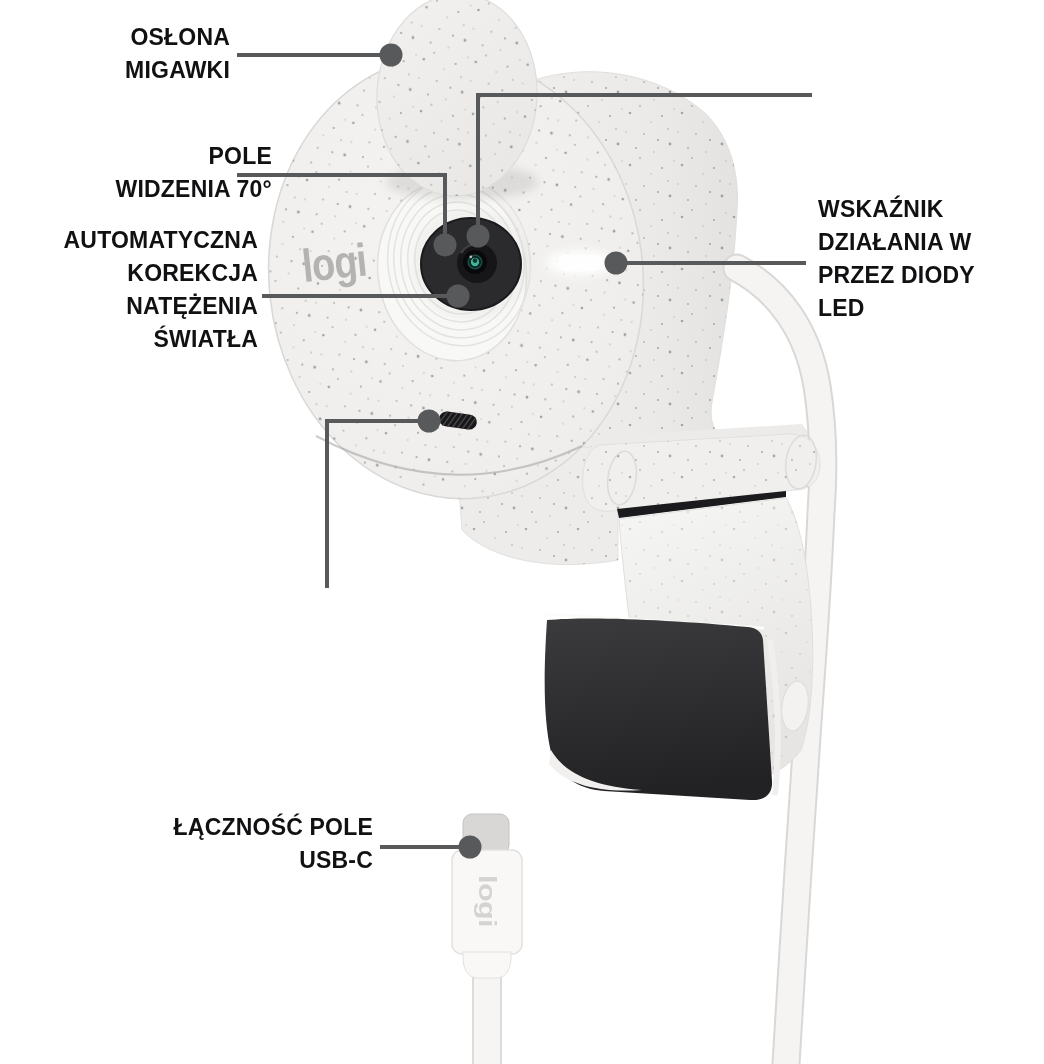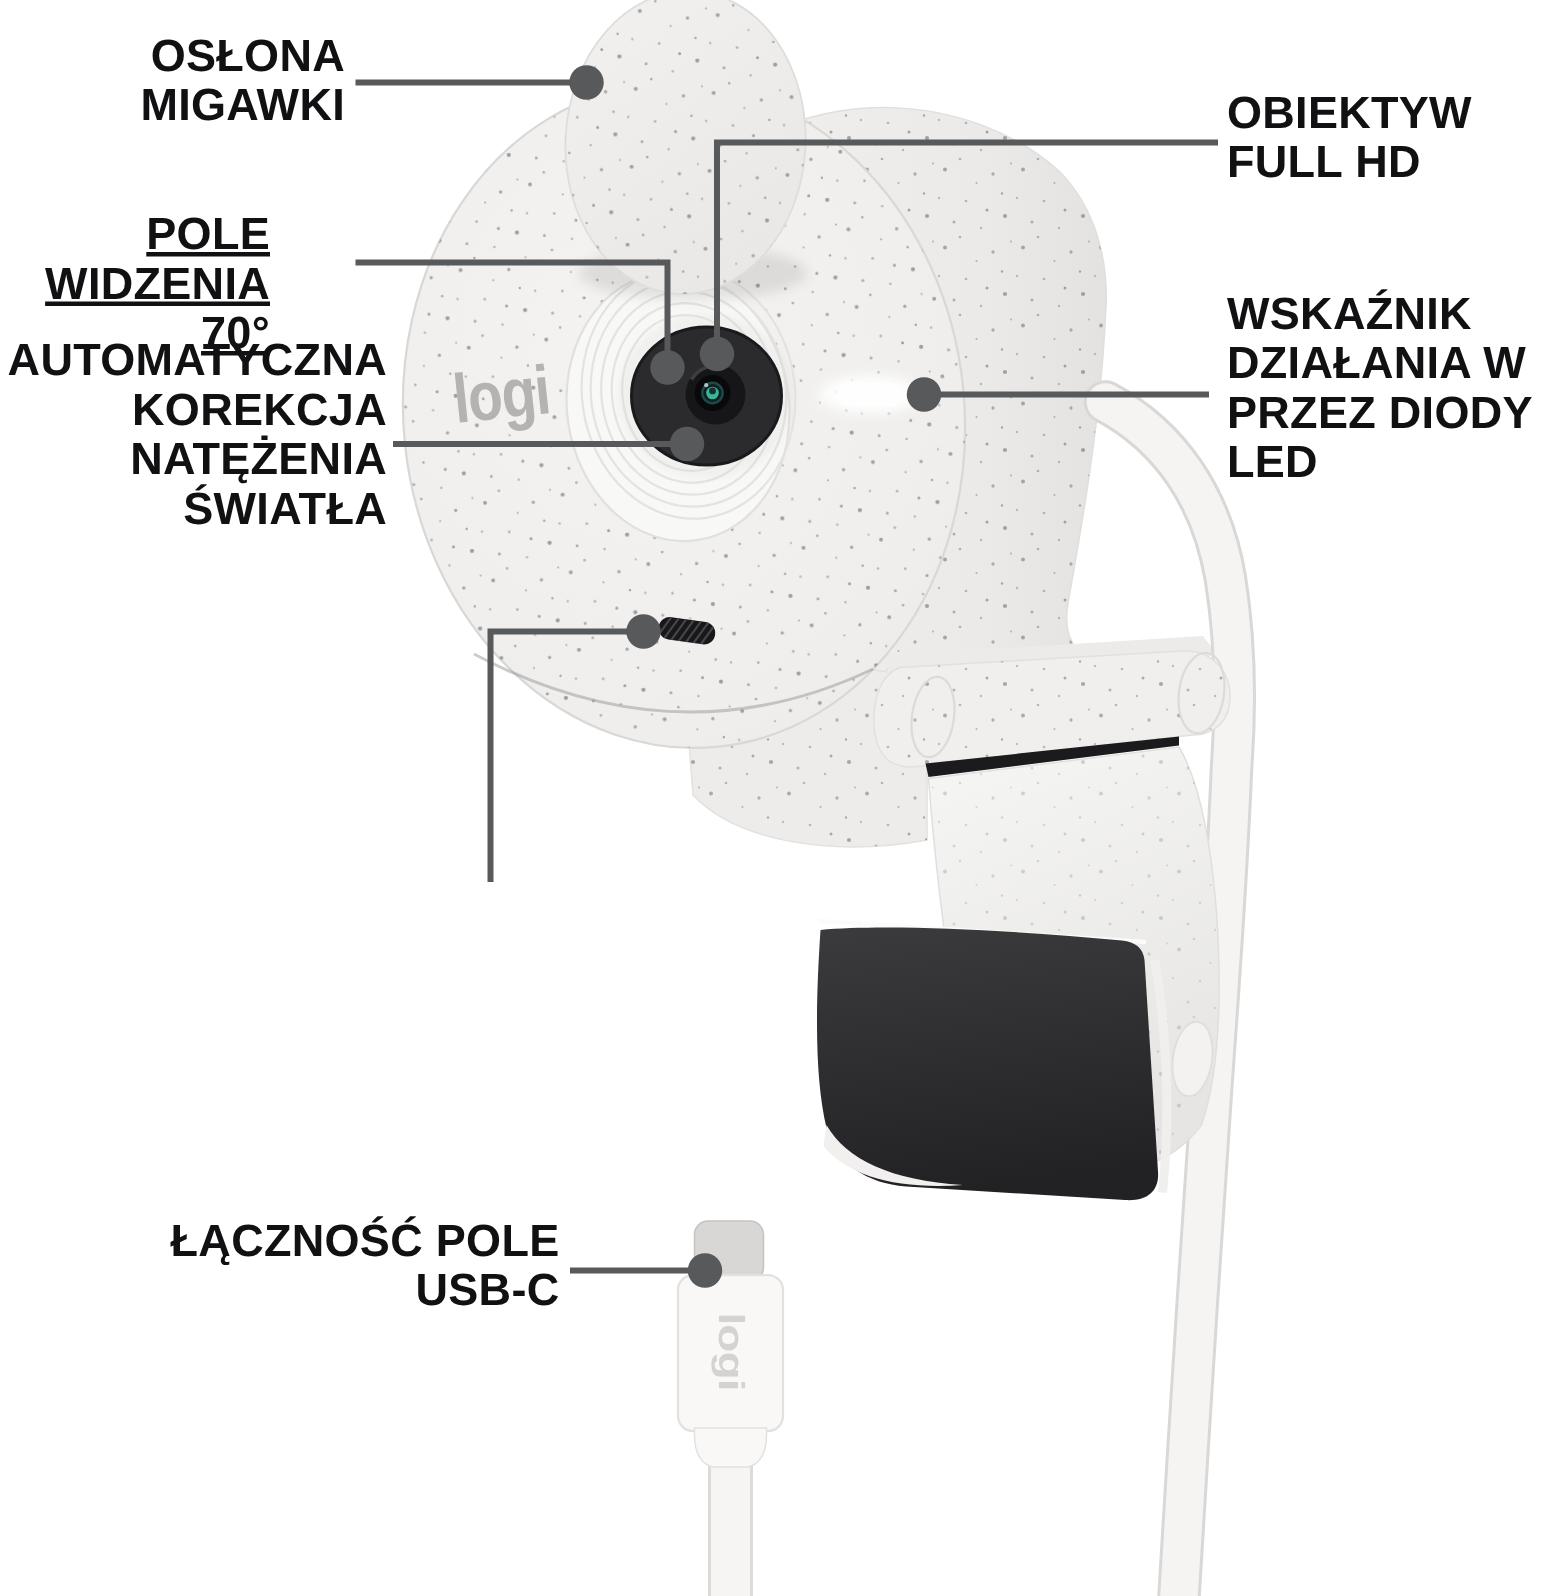--- a/index.html
+++ b/index.html
@@ -8,21 +8,21 @@
   }
   html,body{margin:0;padding:0;background:#ffffff;}
   .stage{
     position:relative;width:1044px;height:1064px;overflow:hidden;background:#ffffff;
     font-family:"Liberation Sans", sans-serif;
   }
   .stage svg{position:absolute;left:0;top:0;}
   .label{
     position:absolute;
     font-weight:700;
-    font-size:30px;
+    font-size:23px;
     line-height:33px;
     letter-spacing:.2px;
     color:var(--label-text);
     white-space:pre-line;
   }
   .label.align-right{text-align:right;}
   .label.align-left{text-align:left;}
   .label.align-center{text-align:center;transform:translateX(-50%);}
 </style>
 </head>
@@ -211,30 +211,28 @@
       <circle cx="458" cy="296" r="11.5"></circle>
       <circle cx="616" cy="263" r="11.5"></circle>
       <circle cx="429" cy="421" r="11.5"></circle>
       <circle cx="470" cy="847" r="11.5"></circle>
     </g>
   </svg>
 
   <div class="label align-right" style="right:814px; top:21px;">OSŁONA
 MIGAWKI</div>
 
-  <div class="label align-right" style="right:864px; top:140px;text-decoration:underline;">POLE
+  <div class="label align-right" style="right:772px; top:140px;">POLE
 WIDZENIA 70°</div>
 
   <div class="label align-right" style="right:786px; top:224px;">AUTOMATYCZNA
 KOREKCJA
 NATĘŻENIA
 ŚWIATŁA</div>
 
-  <div class="label align-left" style="left:818px; top:59px;">OBIEKTYW
-FULL HD</div>
 
   <div class="label align-left" style="left:818px; top:193px;">WSKAŹNIK
 DZIAŁANIA W
 PRZEZ DIODY
 LED</div>
 
 
   <div class="label align-right" style="right:671px; top:811px;">ŁĄCZNOŚĆ POLE
 USB-C</div>
 </div>

